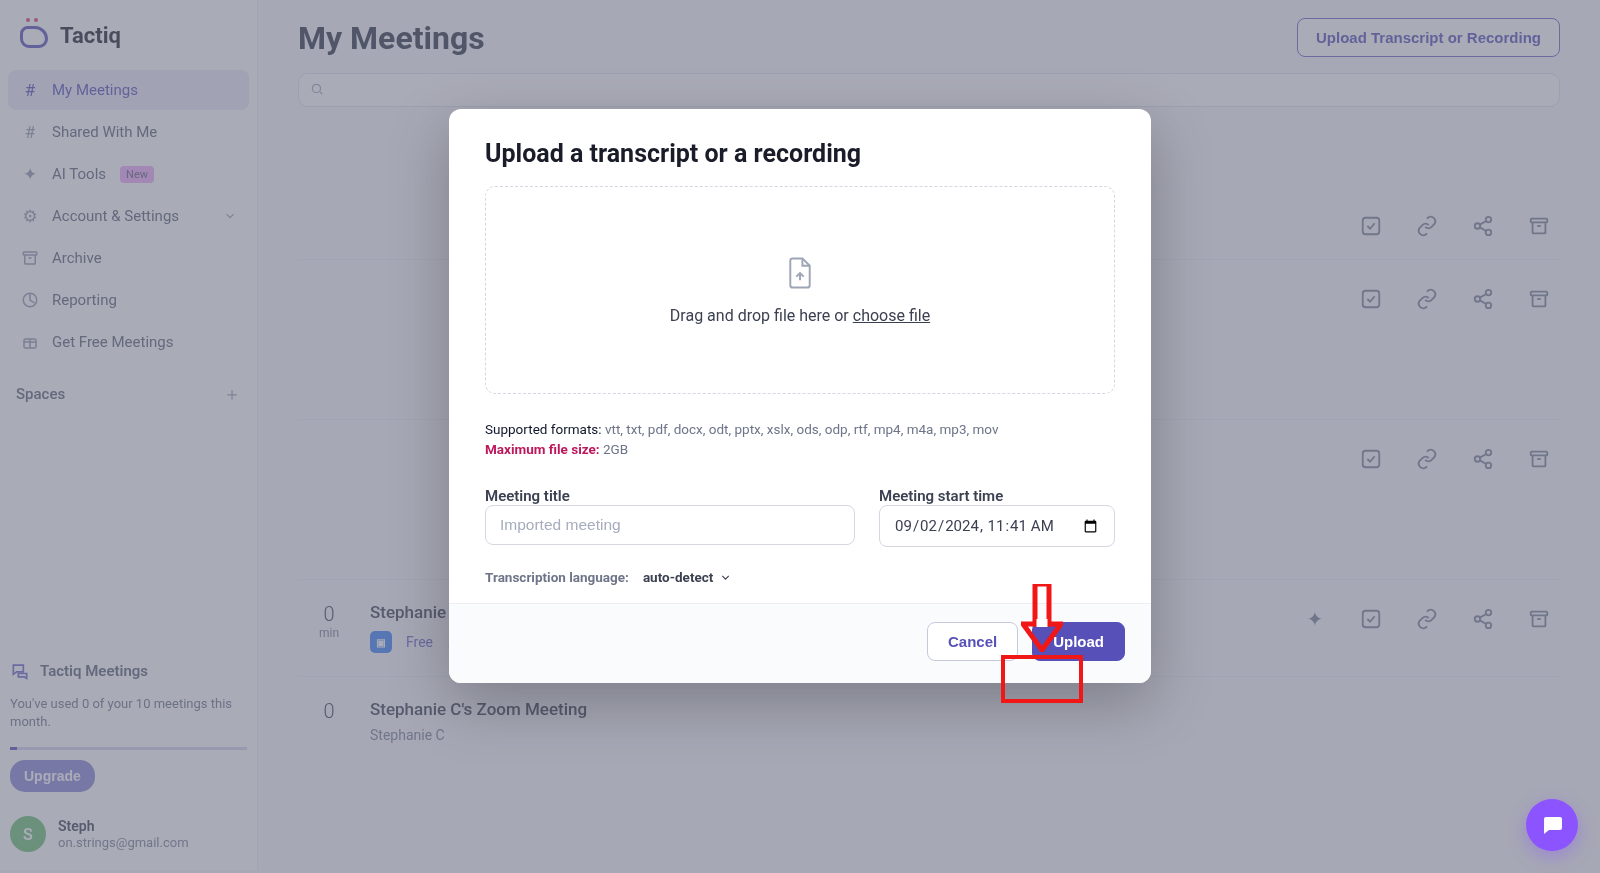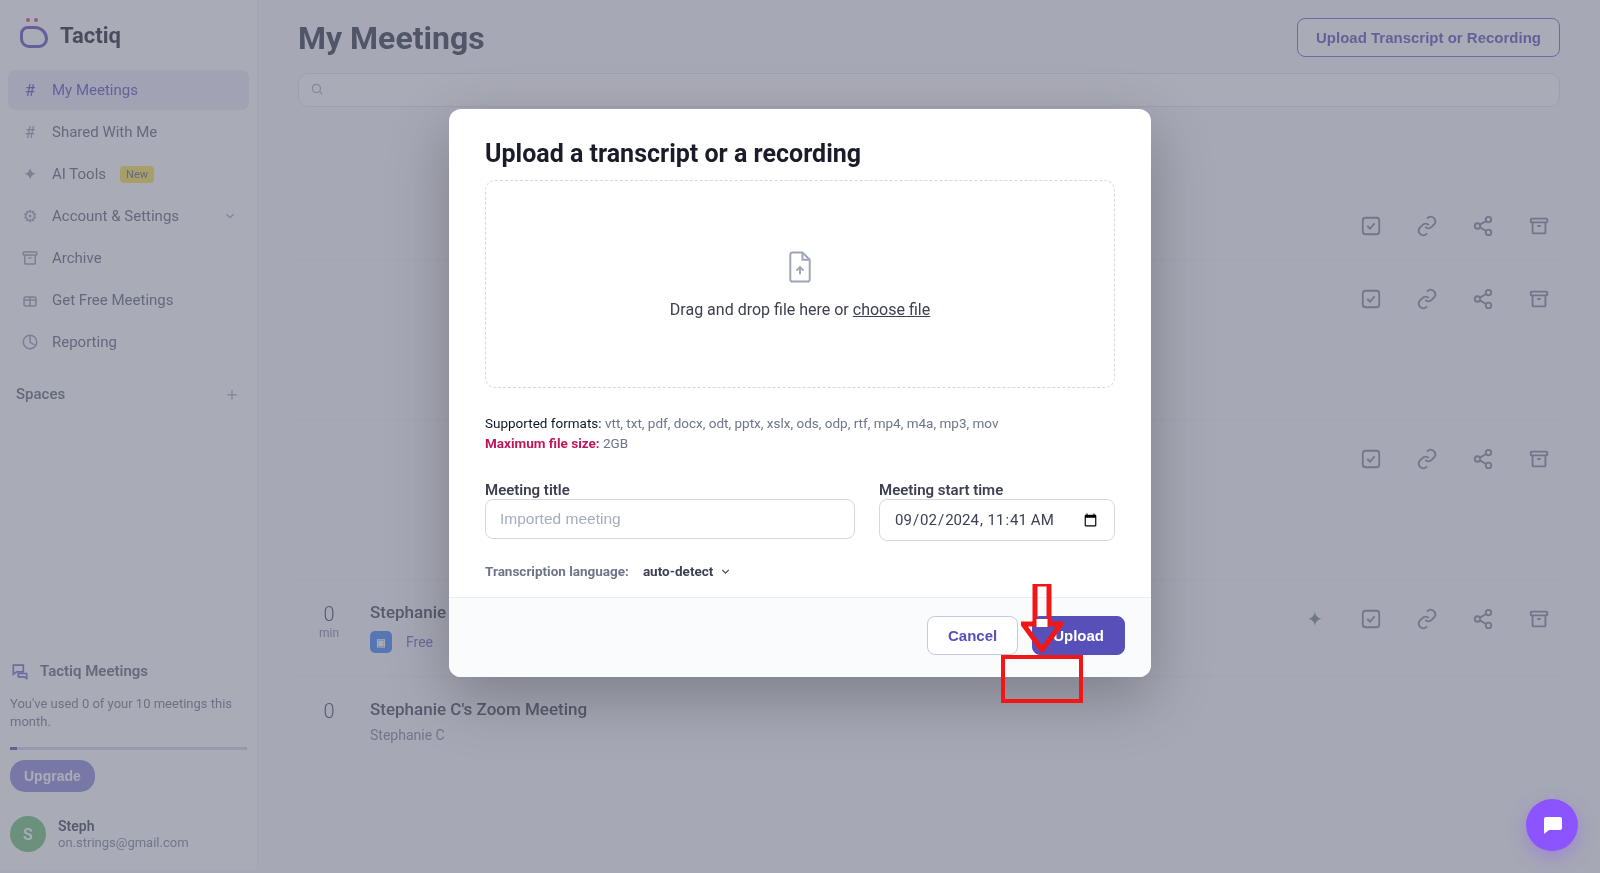--- a/index.html
+++ b/index.html
@@ -52,21 +52,21 @@
   padding: 10px 12px;
   border-radius: 8px;
   font-size: 15px;
   color: #5b6275;
   cursor: pointer;
 }
 .nav-item.active { background: #ecebfa; color: #5650b8; }
 .nav-item.active .nav-icon { color: #5650b8; }
 .nav-icon { width: 20px; height: 20px; color: #9198aa; display: flex; align-items: center; justify-content: center; font-size: 17px; }
 .badge-new {
-  font-size: 11px; background: #fde047; color: #5b6275;
+  font-size: 11px; background: #f0abfc; color: #5b6275;
   padding: 2px 6px; border-radius: 4px; margin-left: 2px;
 }
 .chevron { margin-left: auto; color: #9aa0b1; }
 .spaces-row {
   display: flex; justify-content: space-between; align-items: center;
   padding: 20px 16px 8px 16px;
   color: #5b6275; font-size: 15px; font-weight: 500;
 }
 .plus-icon { color: #9aa0b1; font-size: 18px; cursor: pointer; }
 .sidebar-bottom {
@@ -127,21 +127,21 @@
   background: rgba(107,111,131,0.58);
   display: flex; align-items: flex-start; justify-content: center;
 }
 .modal {
   background: #fff; border-radius: 12px; width: 702px;
   margin-top: 109px;
   box-shadow: 0 20px 60px rgba(0,0,0,0.25);
   display: flex; flex-direction: column;
 }
 .modal-body { padding: 30px 36px 18px 36px; }
-.modal-title { font-size: 25px; font-weight: 700; color: #1a1d29; margin-bottom: 12px; }
+.modal-title { font-size: 25px; font-weight: 700; color: #1a1d29; margin-bottom: 18px; }
 .dropzone {
   border: 1px dashed #d4d7e2; border-radius: 10px;
   height: 208px;
   display: flex; flex-direction: column; align-items: center; justify-content: center;
   gap: 16px;
 }
 .file-icon { color: #9ea5b6; }
 .drop-text { color: #3c4152; font-size: 16px; }
 .choose-link { text-decoration: underline; cursor: pointer; }
 .hint { margin-top: 26px; color: #6e7589; font-size: 13.5px; line-height: 1.45; }
@@ -244,35 +244,35 @@
               <rect x="3" y="4" width="18" height="4" rx="1"></rect>
               <path d="M5 8v11a1 1 0 001 1h12a1 1 0 001-1V8"></path>
               <path d="M10 12h4"></path>
             </svg>
         </span>
         <span>Archive</span>
       </div>
       <div class="nav-item">
         <span class="nav-icon">
           <svg width="18" height="18" viewBox="0 0 24 24" fill="none" stroke="currentColor" stroke-width="2">
+              <circle cx="12" cy="12" r="9"></circle>
+              <path d="M12 3v9l6 4"></path>
+            </svg>
+        </span>
+        <span>Reporting</span>
+      </div>
+      <div class="nav-item">
+        <span class="nav-icon">
+          <svg width="18" height="18" viewBox="0 0 24 24" fill="none" stroke="currentColor" stroke-width="2">
               <rect x="4" y="8" width="16" height="12" rx="2"></rect>
               <path d="M4 12h16"></path>
               <path d="M12 8v12"></path>
             </svg>
         </span>
         <span>Get Free Meetings</span>
-      </div>
-      <div class="nav-item">
-        <span class="nav-icon">
-          <svg width="18" height="18" viewBox="0 0 24 24" fill="none" stroke="currentColor" stroke-width="2">
-              <circle cx="12" cy="12" r="9"></circle>
-              <path d="M12 3v9l6 4"></path>
-            </svg>
-        </span>
-        <span>Reporting</span>
       </div>
     </nav>
 
     <div class="spaces-row">
       <span>Spaces</span>
       <span class="plus-icon">＋</span>
     </div>
 
     <div class="sidebar-bottom">
       <div class="tactiq-meetings-row">

